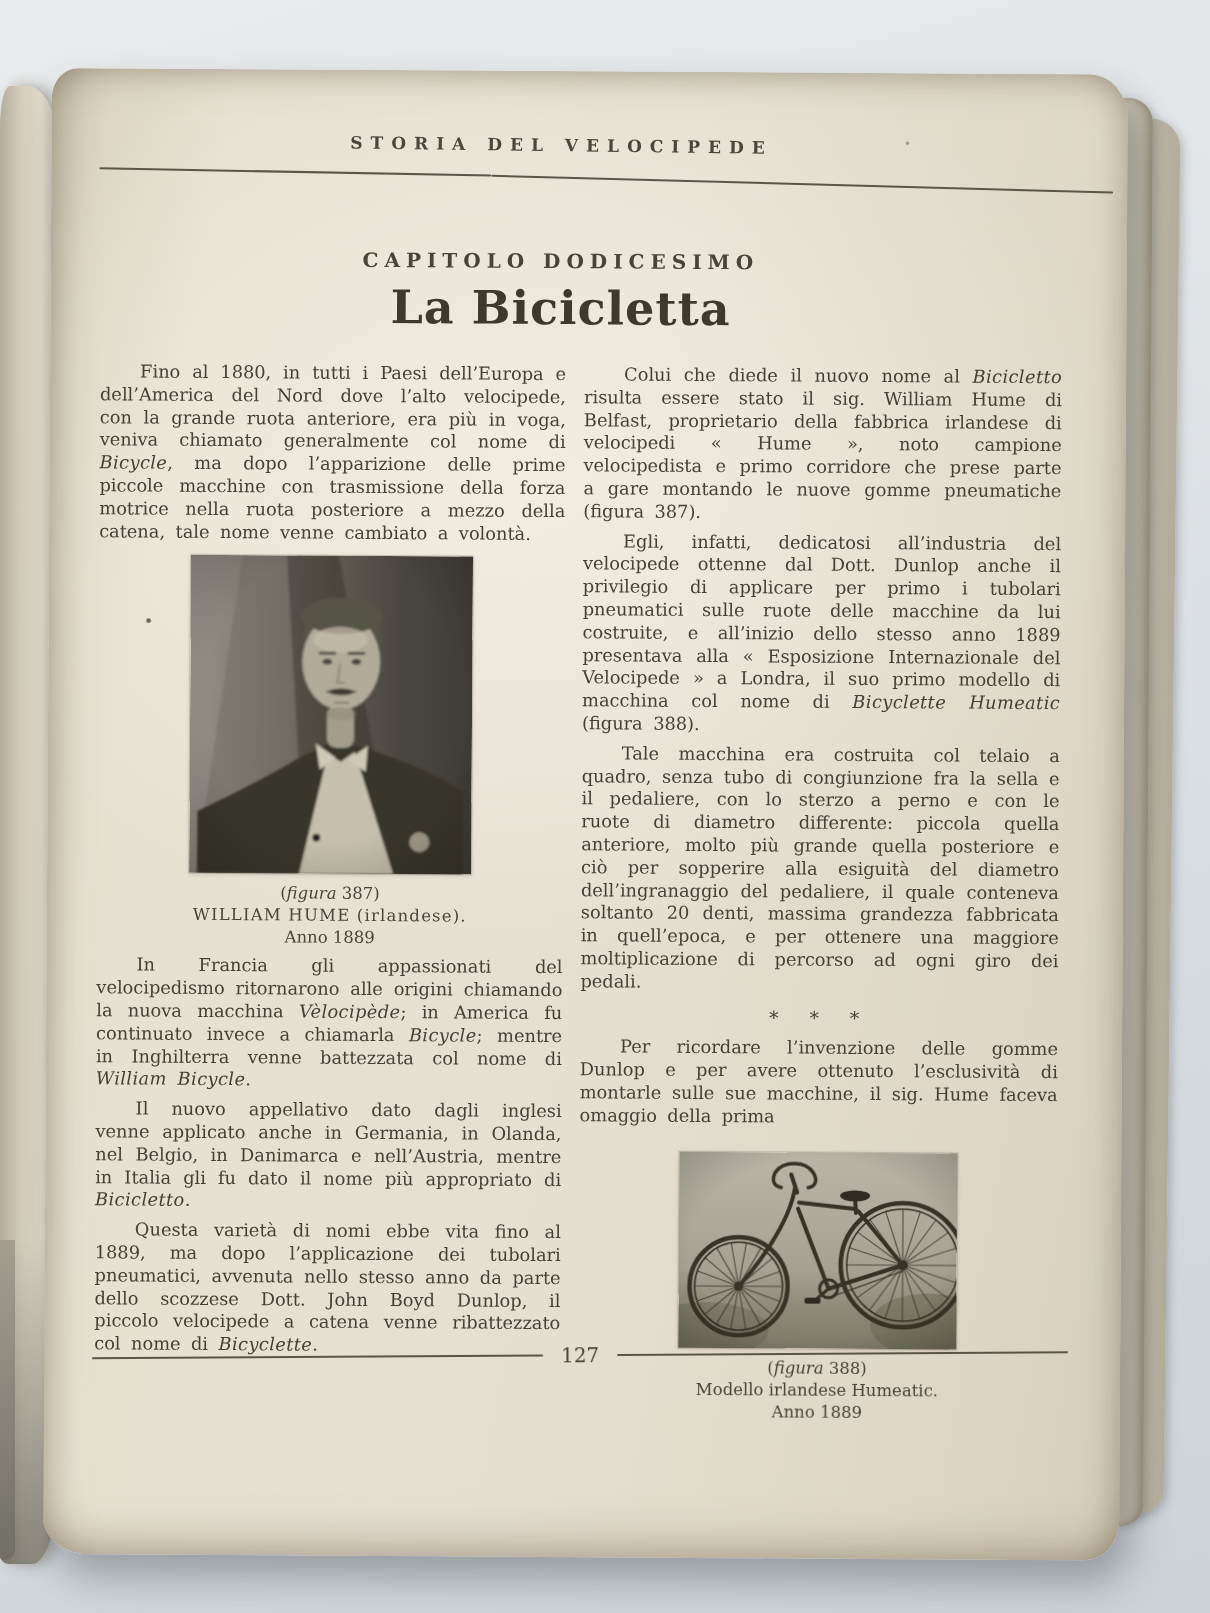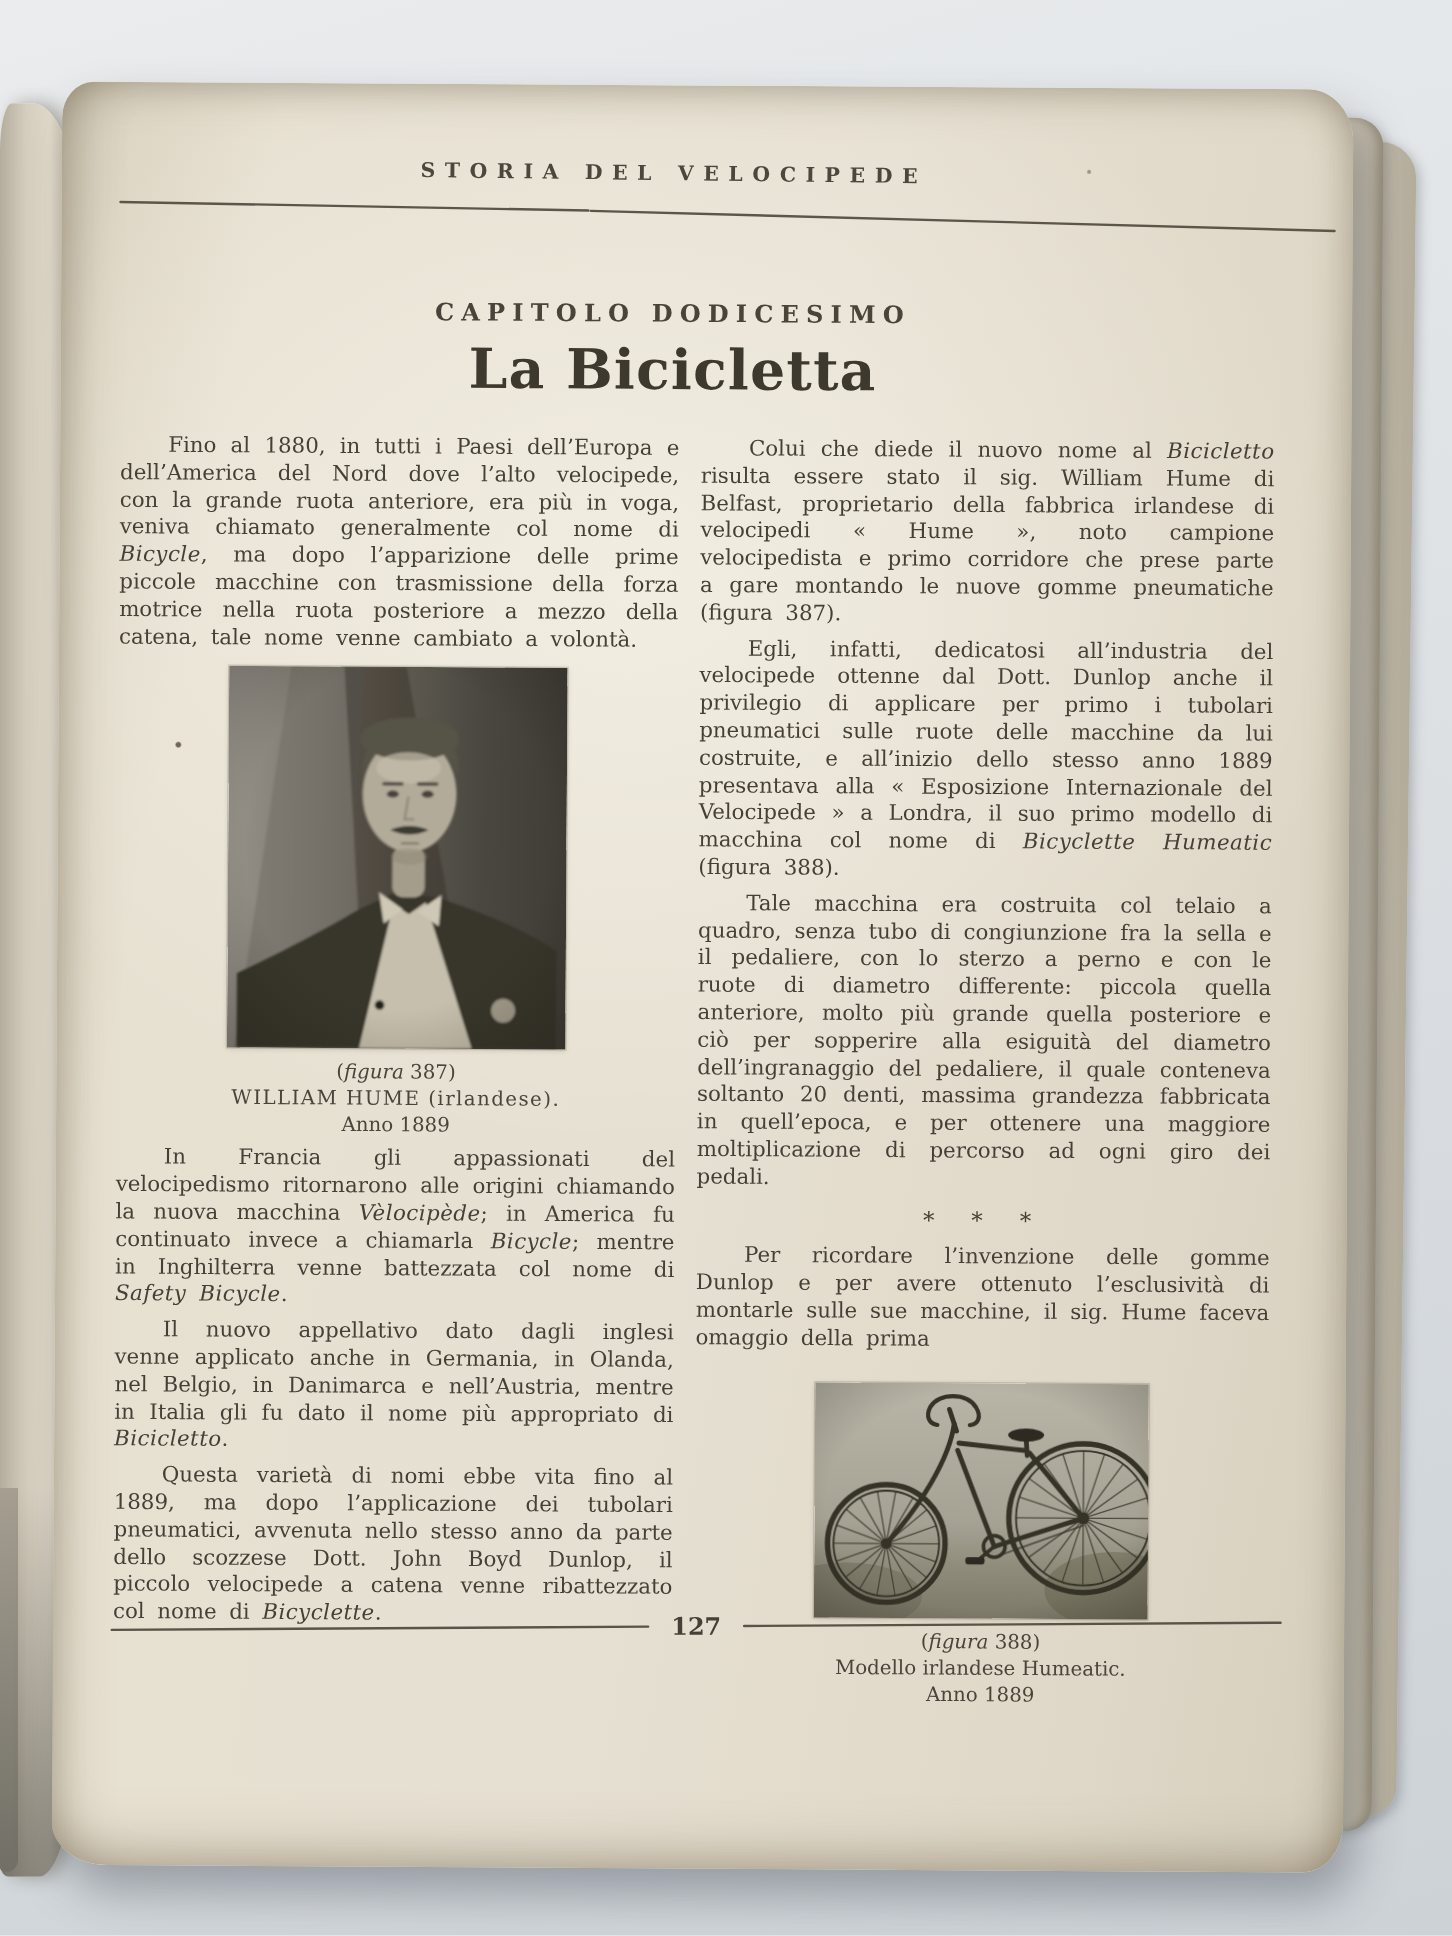--- a/index.html
+++ b/index.html
@@ -79,21 +79,21 @@
   figure{padding:0;}
   figcaption{margin-top:9px;}
   .cap{font-size:16.5px;line-height:22px;color:#4a443a;text-indent:0;word-spacing:normal;text-align:center;}
   .cap-name{letter-spacing:1.2px;}
   .separator{text-align:center;letter-spacing:10px;font-size:19px;margin:12px 0 8px;color:#453f36;text-indent:0;}
   .footer{
     position:absolute;top:1272px;left:48px;width:976px;
     display:flex;align-items:center;gap:18px;transform:rotate(-.7deg);
   }
   .fline{flex:1;height:2px;background:#5a5448;border-radius:2px;}
-  .page-num{font-size:20px;font-weight:700;color:#453f36;}
+  .page-num{font-size:20px;font-weight:400;color:#453f36;}
 </style>
 </head>
 <body>
 
 <div class="scene">
   <div class="prev-page"></div>
   <div class="left-dark"></div>
   <div class="stack s3"></div>
   <div class="stack s2"></div>
 
@@ -152,21 +152,21 @@
           </g>
           <rect width="282" height="318" fill="url(#pvin)"></rect>
         </svg>
         <figcaption>
           <div class="cap">(<i>figura</i> 387)</div>
           <div class="cap cap-name">WILLIAM HUME (irlandese).</div>
           <div class="cap">Anno 1889</div>
         </figcaption>
       </figure>
 
-      <p class="para">In Francia gli appassionati del velocipedismo ritornarono alle origini chiamando la nuova macchina <i>Vèlocipède</i>; in America fu continuato invece a chiamarla <i>Bicycle</i>; mentre in Inghilterra venne battezzata col nome di <i>Safety Bicycle</i>.</p>
+      <p class="para">In Francia gli appassionati del velocipedismo ritornarono alle origini chiamando la nuova macchina <i>Vèlocipède</i>; in America fu continuato invece a chiamarla <i>Bicycle</i>; mentre in Inghilterra venne battezzata col nome di <i>William Bicycle</i>.</p>
       <p class="para">Il nuovo appellativo dato dagli inglesi venne applicato anche in Germania, in Olanda, nel Belgio, in Danimarca e nell’Austria, mentre in Italia gli fu dato il nome più appropriato di <i>Bicicletto</i>.</p>
       <p class="para">Questa varietà di nomi ebbe vita fino al 1889, ma dopo l’applicazione dei tubolari pneumatici, avvenuta nello stesso anno da parte dello scozzese Dott. John Boyd Dunlop, il piccolo velocipede a catena venne ribattezzato col nome di <i>Bicyclette</i>.</p>
     </div>
 
     <div class="col col-right">
       <p class="para">Colui che diede il nuovo nome al <i>Bicicletto</i> risulta essere stato il sig. William Hume di Belfast, proprietario della fabbrica irlandese di velocipedi « Hume », noto campione velocipedista e primo corridore che prese parte a gare montando le nuove gomme pneumatiche (figura 387).</p>
       <p class="para">Egli, infatti, dedicatosi all’industria del velocipede ottenne dal Dott. Dunlop anche il privilegio di applicare per primo i tubolari pneumatici sulle ruote delle macchine da lui costruite, e all’inizio dello stesso anno 1889 presentava alla « Esposizione Internazionale del Velocipede » a Londra, il suo primo modello di macchina col nome di <i>Bicyclette Humeatic</i> (figura 388).</p>
       <p class="para">Tale macchina era costruita col telaio a quadro, senza tubo di congiunzione fra la sella e il pedaliere, con lo sterzo a perno e con le ruote di diametro differente: piccola quella anteriore, molto più grande quella posteriore e ciò per sopperire alla esiguità del diametro dell’ingranaggio del pedaliere, il quale conteneva soltanto 20 denti, massima grandezza fabbricata in quell’epoca, e per ottenere una maggiore moltiplicazione di percorso ad ogni giro dei pedali.</p>
       <div class="separator">* * *</div>
       <p class="para">Per ricordare l’invenzione delle gomme Dunlop e per avere ottenuto l’esclusività di montarle sulle sue macchine, il sig. Hume faceva omaggio della prima</p>

